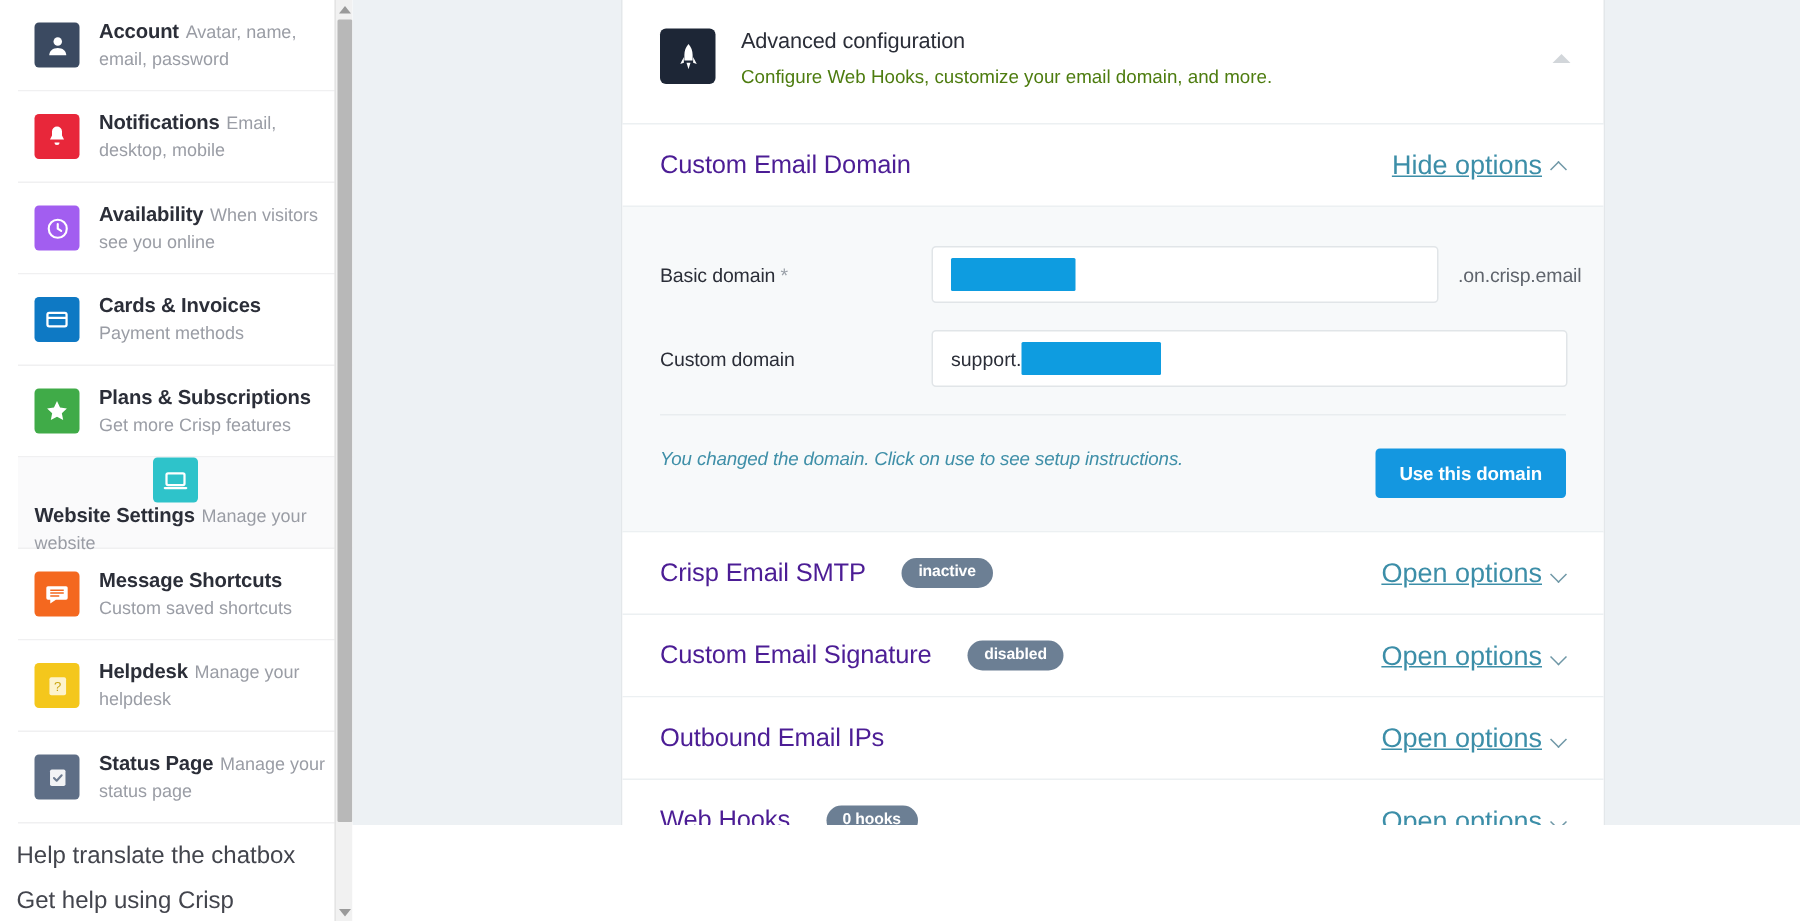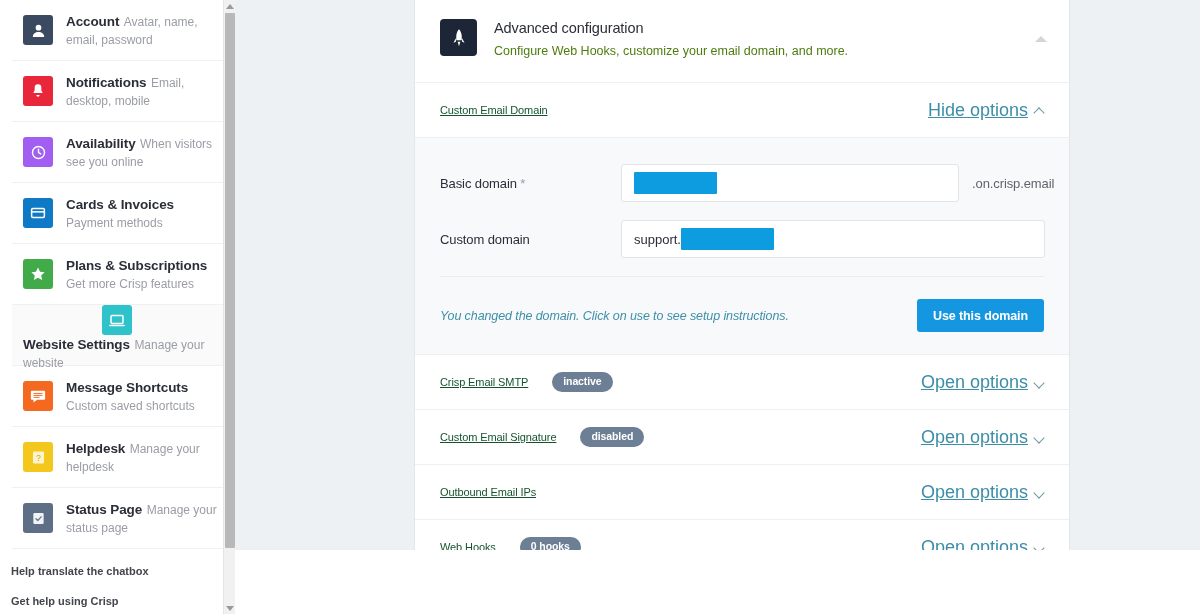--- a/index.html
+++ b/index.html
@@ -70,27 +70,26 @@
     color: #9a9da5;
     line-height: 16px;
     margin-top: 2px;
   }
 
   .sidebar-footer {
     padding: 14px 0 0 11px;
   }
   .footer-link {
     display: block;
-    font-size: 11px;
+    font-size: 16px;
     color: #43454d;
     line-height: 16px;
     margin-bottom: 14px;
     cursor: pointer;
     text-decoration: none;
-    font-weight: bold;
   }
 
   
   .sb-scroll {
     position: absolute;
     top: 0;
     right: 0;
     width: 12px;
     height: 614px;
     background: #f1f1f1;
@@ -191,25 +190,24 @@
   
   .section-row {
     display: flex;
     align-items: center;
     padding: 0 25px 0 25px;
     height: 55px;
     border-bottom: 1px solid #ecf0f2;
     background: #fff;
   }
   .section-row .label {
-    font-size: 11px;
-    color: #14532d;
+    font-size: 17px;
+    color: #4c1d95;
     letter-spacing: -0.1px;
     white-space: nowrap;
-    text-decoration: underline;
   }
   .section-row .badge {
     margin-left: 24px;
     background: #6c7f94;
     color: #ffffff;
     font-size: 10.5px;
     font-weight: bold;
     padding: 4px 11px 5px;
     border-radius: 11px;
     line-height: 11px;
@@ -295,21 +293,21 @@
   }
 
   .form-divider {
     height: 1px;
     background: #e9edef;
     margin: 10px 0 0 0;
   }
 
   .form-actions {
     display: flex;
-    align-items: center;
+    align-items: flex-start;
     padding: 22px 0 22px 0;
   }
   .hint {
     font-size: 12.5px;
     font-style: italic;
     color: #3f8fa8;
     letter-spacing: -0.1px;
   }
   .btn-primary {
     margin-left: auto;

